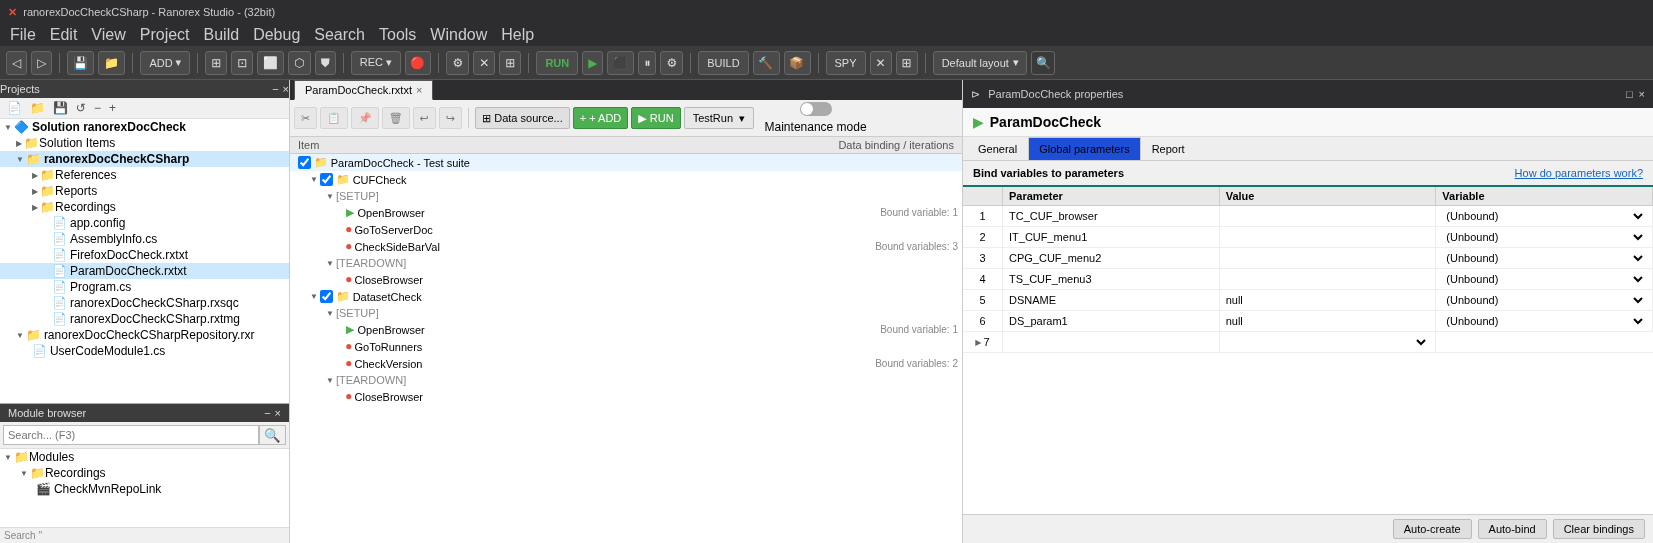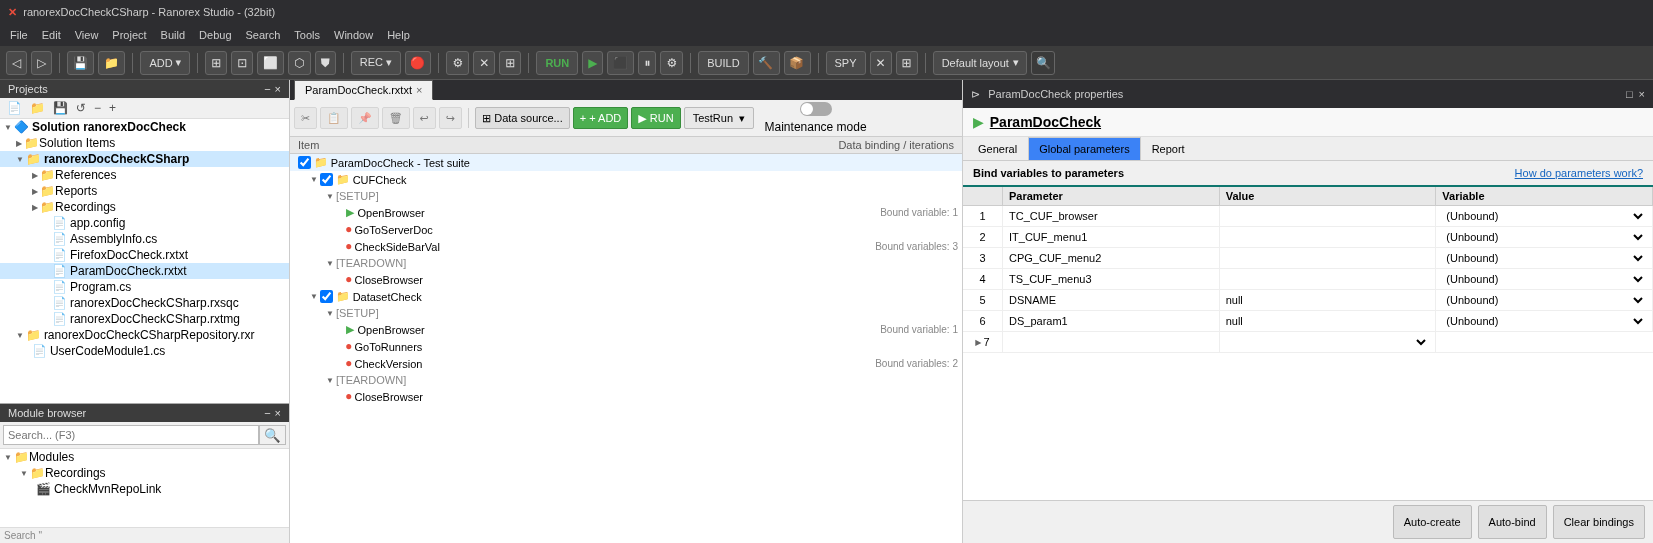--- a/index.html
+++ b/index.html
@@ -3,37 +3,37 @@
   <meta charset="utf-8">
   <style>
     * { box-sizing: border-box; margin: 0; padding: 0; }
     body { font-family: 'Segoe UI', Tahoma, Geneva, Verdana, sans-serif; font-size: 12px; background: #f0f0f0; overflow: hidden; }
 
     
     #title-bar { background: #2d2d30; color: #ccc; padding: 4px 8px; font-size: 11px; display: flex; align-items: center; gap: 6px; height: 24px; }
 
     
     #menu-bar { background: #2d2d30; color: #ccc; display: flex; align-items: center; gap: 2px; padding: 2px 4px; height: 22px; }
-    #menu-bar span { padding: 2px 6px; cursor: pointer; font-size: 11px; }
+    #menu-bar span { padding: 2px 6px; cursor: pointer; font-size: 16px; }
 
     
     #toolbar { background: #3c3c3c; display: flex; align-items: center; gap: 4px; padding: 3px 6px; height: 34px; border-bottom: 1px solid #555; }
     .toolbar-btn { background: #4a4a4a; color: #ddd; border: 1px solid #666; border-radius: 3px; padding: 2px 8px; font-size: 11px; cursor: pointer; height: 24px; display: flex; align-items: center; gap: 3px; }
     .toolbar-separator { width: 1px; height: 20px; background: #666; margin: 0 3px; }
     .toolbar-icon-btn { background: #4a4a4a; color: #ddd; border: 1px solid #666; border-radius: 3px; padding: 2px 5px; font-size: 12px; cursor: pointer; height: 24px; display: flex; align-items: center; }
     .default-layout-btn { background: #4a4a4a; color: #ddd; border: 1px solid #666; border-radius: 3px; padding: 2px 8px; font-size: 11px; cursor: pointer; height: 24px; display: flex; align-items: center; gap: 4px; }
     .search-box { background: #3a3a3a; color: #ddd; border: 1px solid #666; border-radius: 3px; padding: 2px 6px; height: 24px; width: 24px; display: flex; align-items: center; justify-content: center; cursor: pointer; }
 
     
     #main { display: flex; height: calc(543px - 24px - 22px - 34px); }
 
     
     #left-panel { width: 290px; display: flex; flex-direction: column; border-right: 1px solid #ccc; }
     #projects-panel { flex: 1; background: #f5f5f5; display: flex; flex-direction: column; }
-    #projects-header { background: #3c3c3c; color: #ddd; padding: 3px 8px; font-size: 11px; display: flex; align-items: center; justify-content: space-between; }
+    #projects-header { background: #3c3c3c; color: #ddd; padding: 3px 0; font-size: 11px; display: flex; align-items: center; justify-content: space-between; }
     #projects-toolbar { background: #f0f0f0; display: flex; align-items: center; padding: 2px 4px; gap: 2px; border-bottom: 1px solid #ddd; }
     #projects-toolbar button { background: transparent; border: none; cursor: pointer; padding: 1px 3px; font-size: 12px; color: #555; }
     #projects-tree { flex: 1; overflow-y: auto; overflow-x: hidden; background: white; }
     .tree-item { padding: 1px 0; cursor: pointer; display: flex; align-items: center; white-space: nowrap; }
     .tree-item .indent { display: inline-block; }
     .tree-item.selected { background: #cce8ff; }
     .tree-bold { font-weight: bold; }
     .folder-icon { color: #dcb67a; }
 
     
@@ -66,41 +66,41 @@
     #test-tree { overflow-y: auto; height: 100%; background: white; }
     .test-row { display: flex; align-items: center; padding: 2px 4px; cursor: pointer; font-size: 11px; }
     .test-checkbox { margin-right: 3px; }
     .test-binding { margin-left: auto; color: #888; font-size: 10px; }
 
     
     #right-panel { width: 690px; display: flex; flex-direction: column; background: #f5f5f5; }
     #right-panel-header { background: #2d2d30; color: #ccc; padding: 3px 8px; font-size: 11px; display: flex; align-items: center; justify-content: space-between; height: 28px; }
     #right-panel-tabs { background: #eee; display: flex; border-bottom: 1px solid #ccc; padding: 0 4px; height: 24px; }
     .right-tab { padding: 3px 10px; font-size: 11px; cursor: pointer; border: 1px solid transparent; border-bottom: none; display: flex; align-items: center; }
-    .right-tab.active { background: #3b82f6; border-color: #ccc; border-bottom-color: white; }
+    .right-tab.active { background: #1d4ed8; border-color: #ccc; border-bottom-color: white; }
 
     #props-title { display: flex; align-items: center; gap: 6px; padding: 6px 10px; background: #f8f8f8; border-bottom: 1px solid #ddd; }
     #props-title .play-icon { color: #4CAF50; font-size: 14px; }
-    #props-title .title-text { font-size: 14px; font-weight: bold; text-decoration: underline; }
+    #props-title .title-text { font-size: 14px; font-weight: bold; }
 
     #bind-section { padding: 6px 10px; background: #f0f0f0; border-bottom: 2px solid #0f766e; display: flex; align-items: center; justify-content: space-between; }
     #bind-section .bind-label { font-size: 11px; font-weight: bold; }
     #bind-section .how-link { color: #1565C0; font-size: 11px; cursor: pointer; text-decoration: underline; }
 
     #params-table { flex: 1; overflow-y: auto; background: white; }
     .params-header { display: grid; grid-template-columns: 40px 1fr 1fr 1fr; background: #e8e8e8; border-bottom: 1px solid #ccc; }
     .params-header div { padding: 3px 6px; font-size: 11px; font-weight: bold; border-right: 1px solid #ccc; }
     .params-row { display: grid; grid-template-columns: 40px 1fr 1fr 1fr; border-bottom: 1px solid #eee; }
     .params-cell { padding: 3px 6px; font-size: 11px; border-right: 1px solid #eee; display: flex; align-items: center; }
     .params-cell.center { justify-content: center; }
     .params-cell select { width: 100%; border: none; background: transparent; font-size: 11px; cursor: pointer; }
     .add-row { color: #888; font-size: 11px; padding: 3px 6px; display: flex; align-items: center; gap: 4px; cursor: pointer; }
 
     #right-panel-footer { background: #f0f0f0; border-top: 1px solid #ccc; padding: 4px 8px; display: flex; align-items: center; justify-content: flex-end; gap: 6px; }
-    .footer-btn { background: #e0e0e0; border: 1px solid #bbb; border-radius: 2px; padding: 10px 10px; font-size: 11px; cursor: pointer; }
+    .footer-btn { background: #e0e0e0; border: 1px solid #bbb; border-radius: 2px; padding: 3px 10px; font-size: 11px; cursor: pointer; }
 
     .expand-arrow { font-size: 8px; color: #666; margin-right: 2px; cursor: pointer; }
 
     
     ::-webkit-scrollbar { width: 8px; height: 8px; }
     ::-webkit-scrollbar-track { background: #f1f1f1; }
     ::-webkit-scrollbar-thumb { background: #bbb; border-radius: 4px; }
   </style>
 </head>
 <body>

